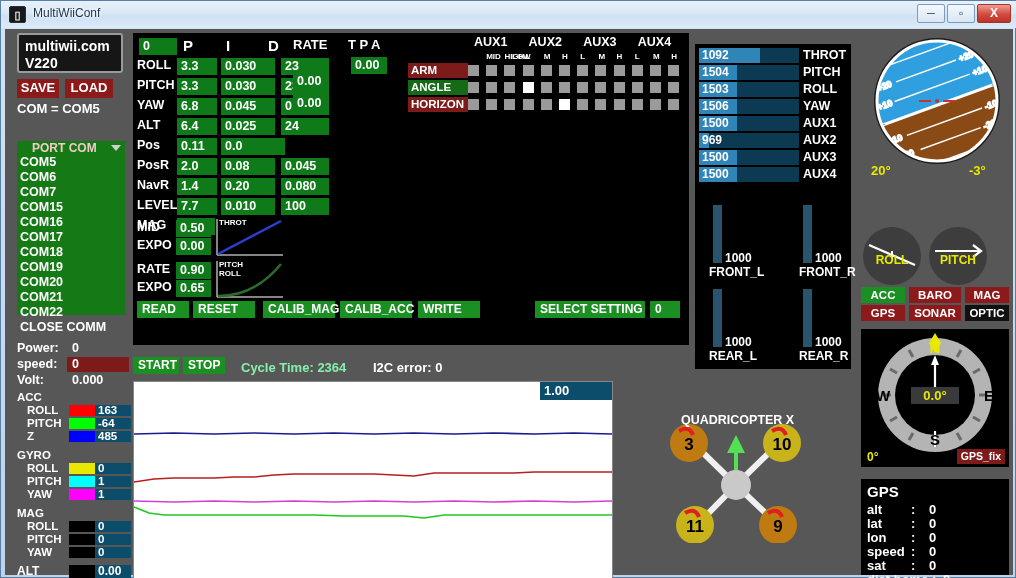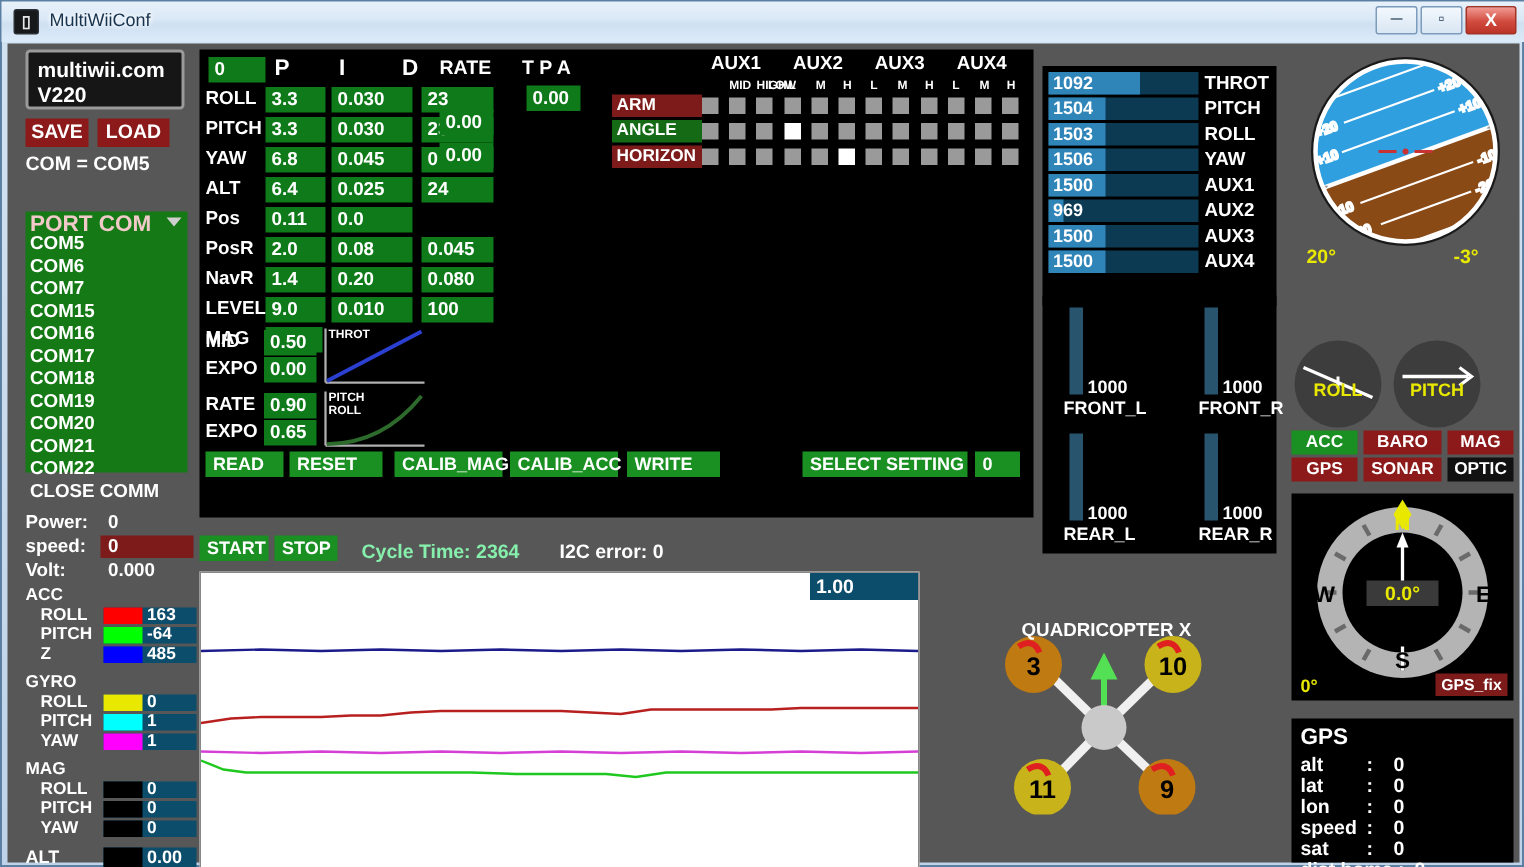--- a/index.html
+++ b/index.html
@@ -66,21 +66,21 @@
   #load-btn { left:56px; top:50px; width:48px; }
   #com-label {
     position:absolute; left:8px; top:72px; font-size:13px; font-weight:bold; color:#fff;
   }
   #portcom {
     position:absolute; left:8px; top:112px; width:108px; height:174px;
     background:#157a15; border:none;
   }
   #portcom-header {
     position:absolute; left:0; top:0; width:108px; height:17px;
-    color:#f1c9c9; font-weight:bold; font-size:15px; padding-left:3px;
+    color:#f1c9c9; font-weight:bold; font-size:12px; padding-left:15px;
   }
   #portcom-caret {
     position:absolute; right:4px; top:4px; width:0;height:0;
     border-left:5px solid transparent;border-right:5px solid transparent;
     border-top:6px solid #cfcfcf;
   }
   .comitem {
     position:relative; color:#fff; font-weight:bold; font-size:12.5px;
     padding-left:3px; line-height:15px; height:15px;
   }
@@ -333,31 +333,31 @@
           <div class="pidlbl" style="left: 4px; top: 64px;">YAW</div>
           <div class="gbox" style="left: 44px; top: 65px; width: 40px;">6.8</div>
           <div class="gbox" style="left: 88px; top: 65px; width: 54px;">0.045</div>
           <div class="gbox" style="left: 148px; top: 65px; width: 48px;">0</div>
           <div class="pidlbl" style="left: 4px; top: 84px;">ALT</div>
           <div class="gbox" style="left: 44px; top: 85px; width: 40px;">6.4</div>
           <div class="gbox" style="left: 88px; top: 85px; width: 54px;">0.025</div>
           <div class="gbox" style="left: 148px; top: 85px; width: 48px;">24</div>
           <div class="pidlbl" style="left: 4px; top: 104px;">Pos</div>
           <div class="gbox" style="left: 44px; top: 105px; width: 40px;">0.11</div>
-          <div class="gbox" style="left: 88px; top: 105px; width: 54px;">0.0</div>
+          <div class="gbox" style="left: 88px; top: 105px; width: 64px;">0.0</div>
           <div class="pidlbl" style="left: 4px; top: 124px;">PosR</div>
           <div class="gbox" style="left: 44px; top: 125px; width: 40px;">2.0</div>
           <div class="gbox" style="left: 88px; top: 125px; width: 54px;">0.08</div>
           <div class="gbox" style="left: 148px; top: 125px; width: 48px;">0.045</div>
           <div class="pidlbl" style="left: 4px; top: 144px;">NavR</div>
           <div class="gbox" style="left: 44px; top: 145px; width: 40px;">1.4</div>
           <div class="gbox" style="left: 88px; top: 145px; width: 54px;">0.20</div>
           <div class="gbox" style="left: 148px; top: 145px; width: 48px;">0.080</div>
           <div class="pidlbl" style="left: 4px; top: 164px;">LEVEL</div>
-          <div class="gbox" style="left: 44px; top: 165px; width: 40px;">9.0</div>
+          <div class="gbox" style="left: 44px; top: 165px; width: 40px;">7.7</div>
           <div class="gbox" style="left: 88px; top: 165px; width: 54px;">0.010</div>
           <div class="gbox" style="left: 148px; top: 165px; width: 48px;">100</div>
           <div class="pidlbl" style="left: 4px; top: 184px;">MAG</div>
           <div class="gbox" style="left: 44px; top: 185px; width: 40px;">4.0</div>
         </div>
 
       <div class="gbox" style="left:160px;top:40px;width:36px;">0.00</div>
       <div class="gbox" style="left:160px;top:62px;width:36px;">0.00</div>
       <div class="gbox" style="left:218px;top:24px;width:36px;">0.00</div>
 

